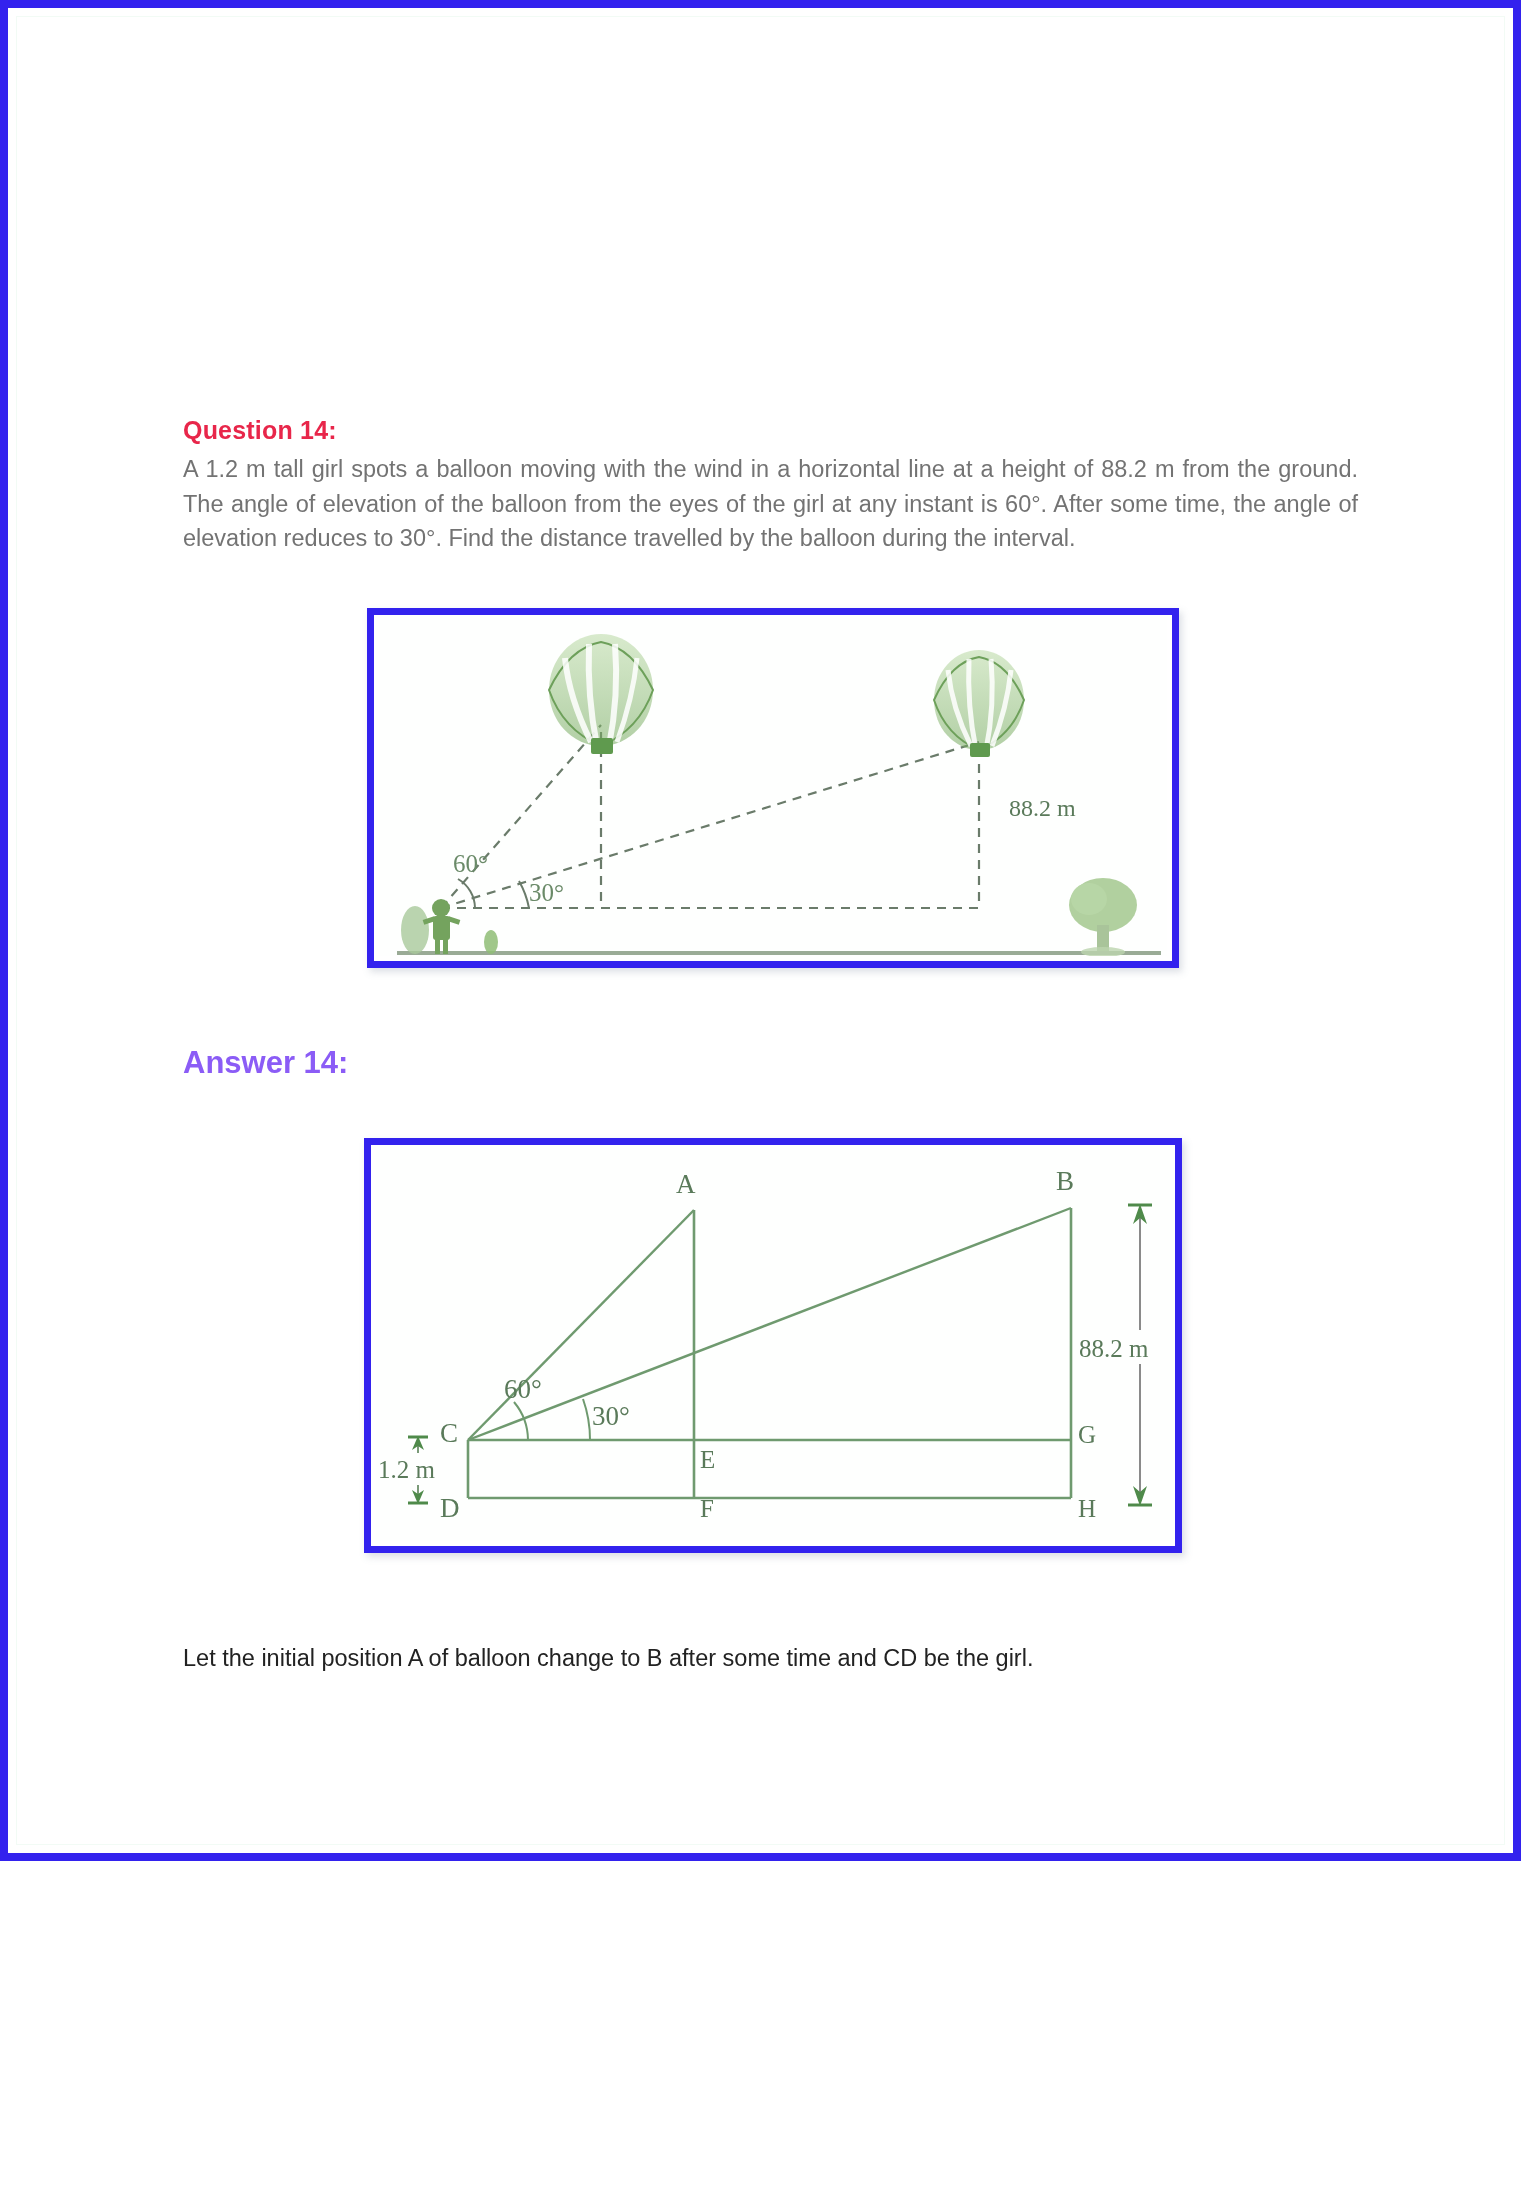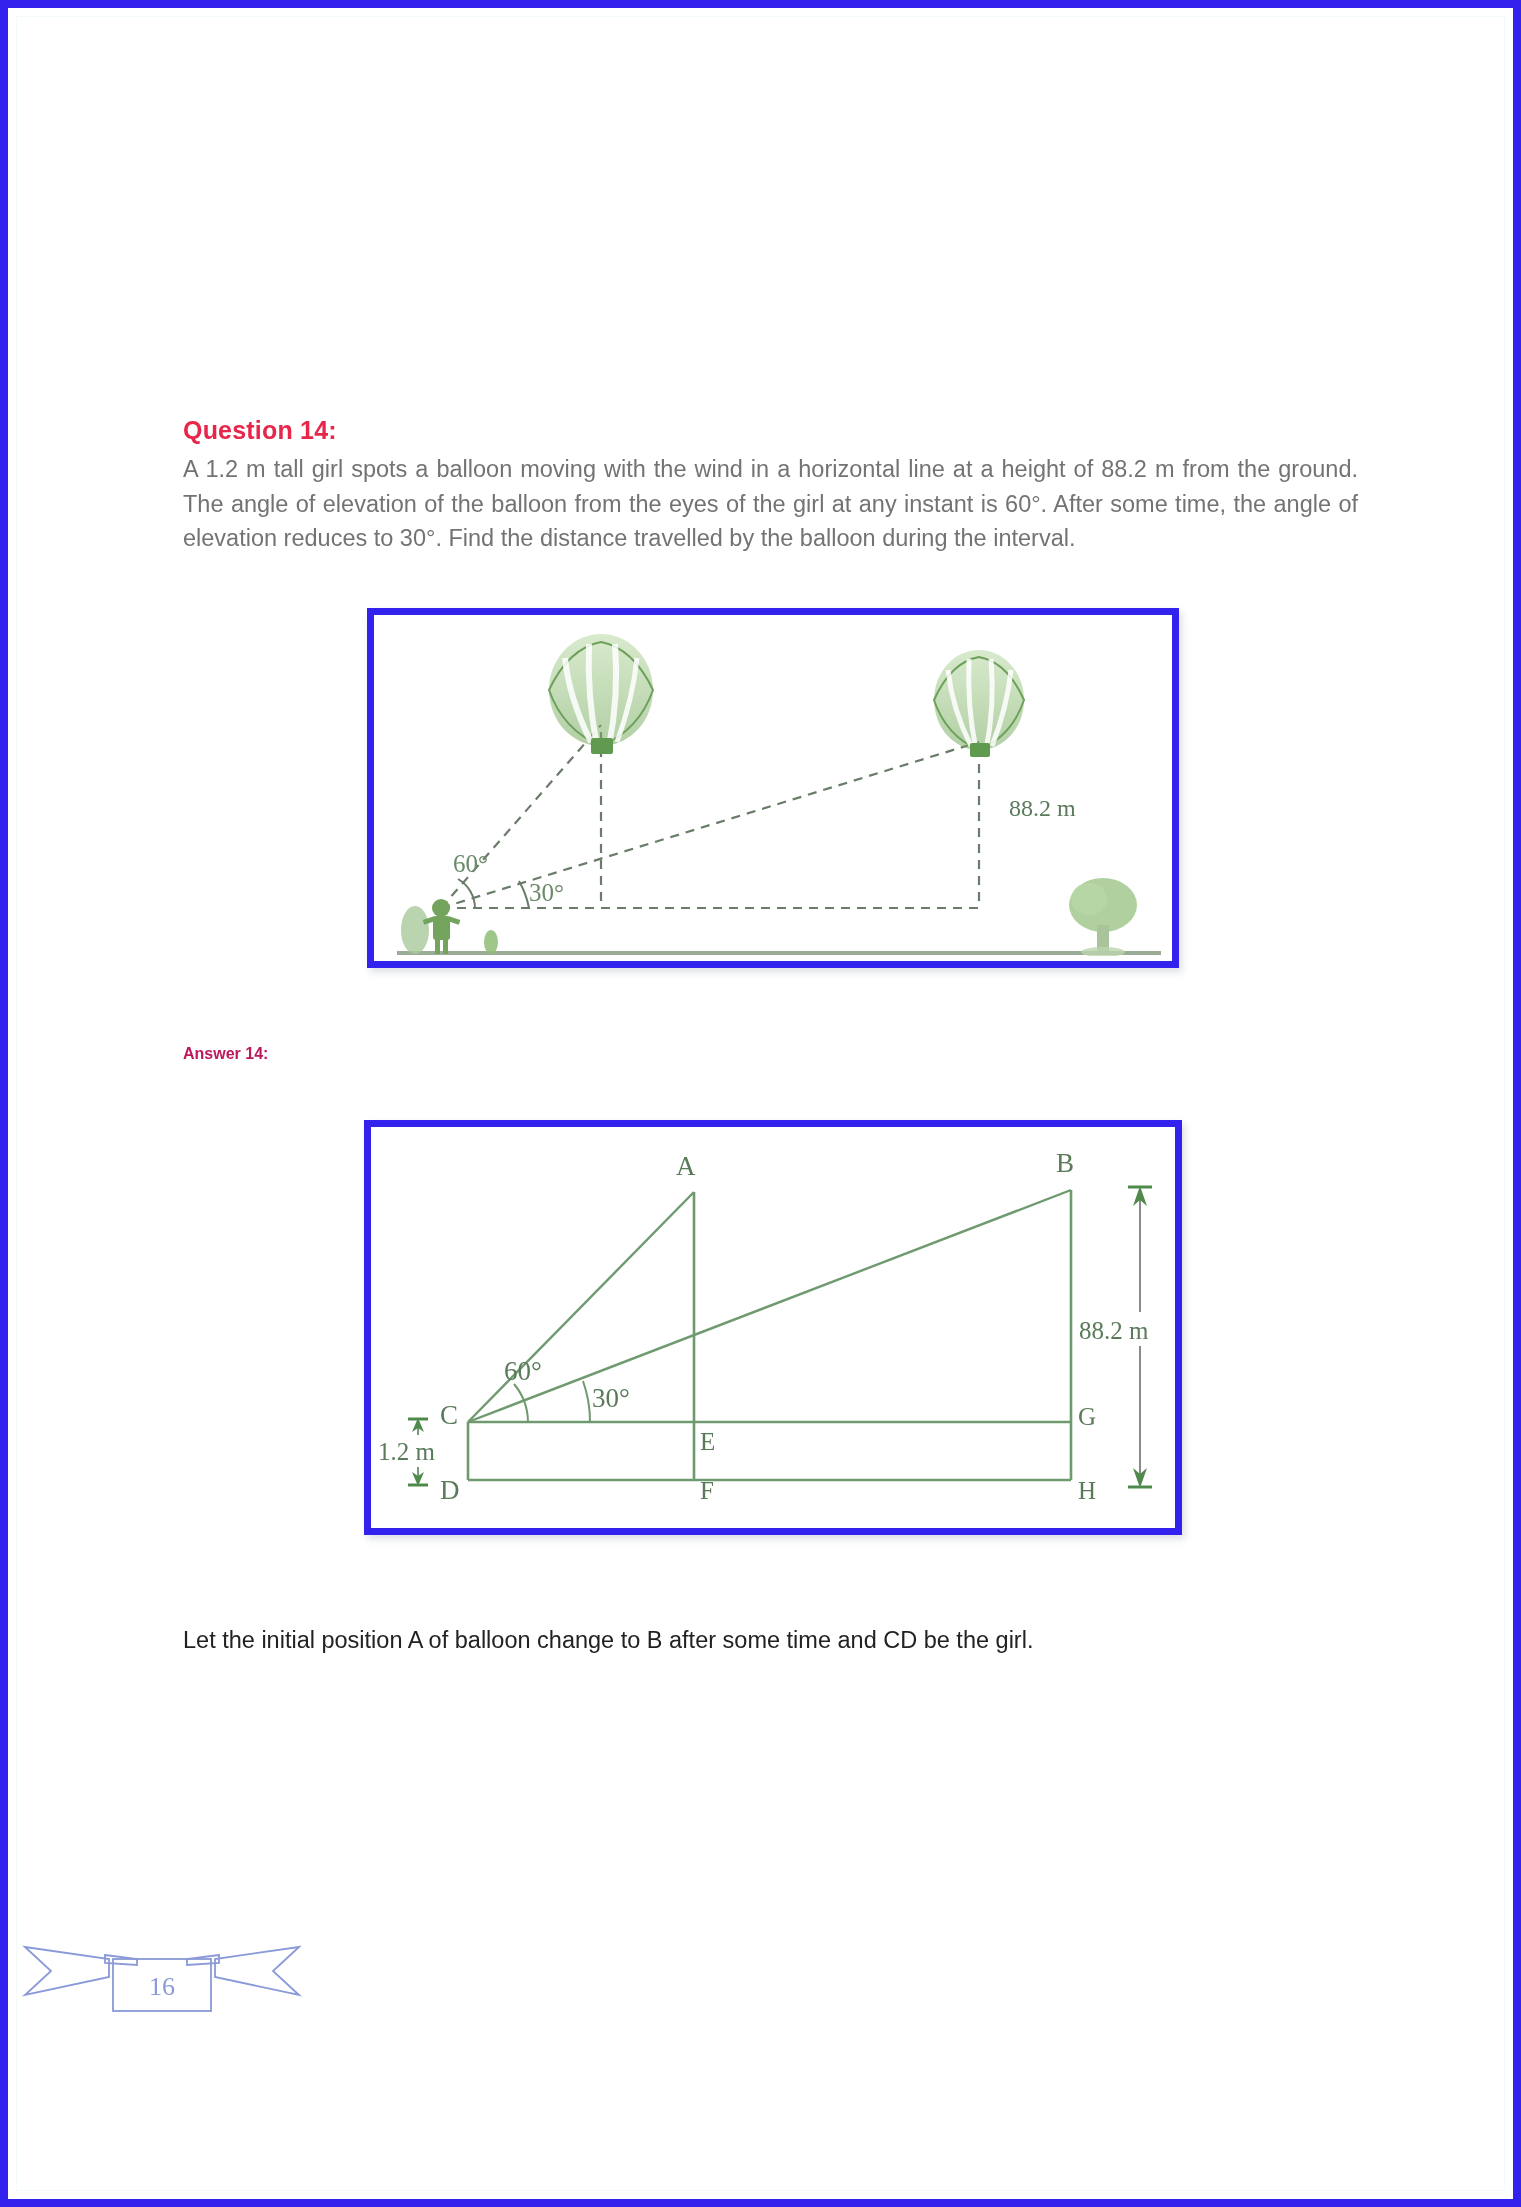--- a/index.html
+++ b/index.html
@@ -6,21 +6,21 @@
     margin: 0;
     padding: 0;
     background: #ffffff;
   }
   body {
     font-family: "Liberation Sans", sans-serif;
   }
   #page {
     position: relative;
     width: 1521px;
-    height: 2207px;
+    height: 1861px;
     box-sizing: border-box;
     border: 8px solid #3322ee;
     background: #ffffff;
     overflow: hidden;
   }
   #page-inner {
     position: absolute;
     left: 8px;
     top: 8px;
     right: 8px;
@@ -44,23 +44,23 @@
   }
   .q-body {
     color: #737373;
     font-size: 23.5px;
     line-height: 1.47;
     text-align: justify;
     margin: 0;
     width: 1175px;
   }
   .a-heading {
-    color: #be185d;
+    color: #8b5cf6;
     font-weight: bold;
-    font-size: 16px;
+    font-size: 31px;
     margin: 0;
   }
   .fig-wrap {
     display: flex;
     justify-content: center;
   }
   .figure {
     border: 7px solid #3322ee;
     background: #ffffff;
     box-sizing: border-box;

